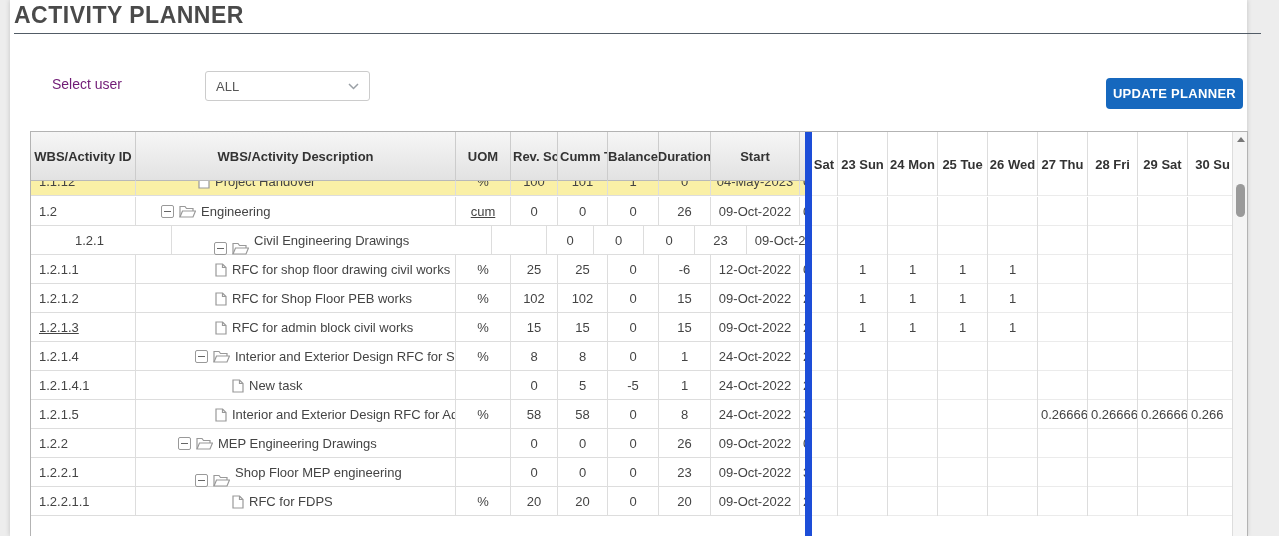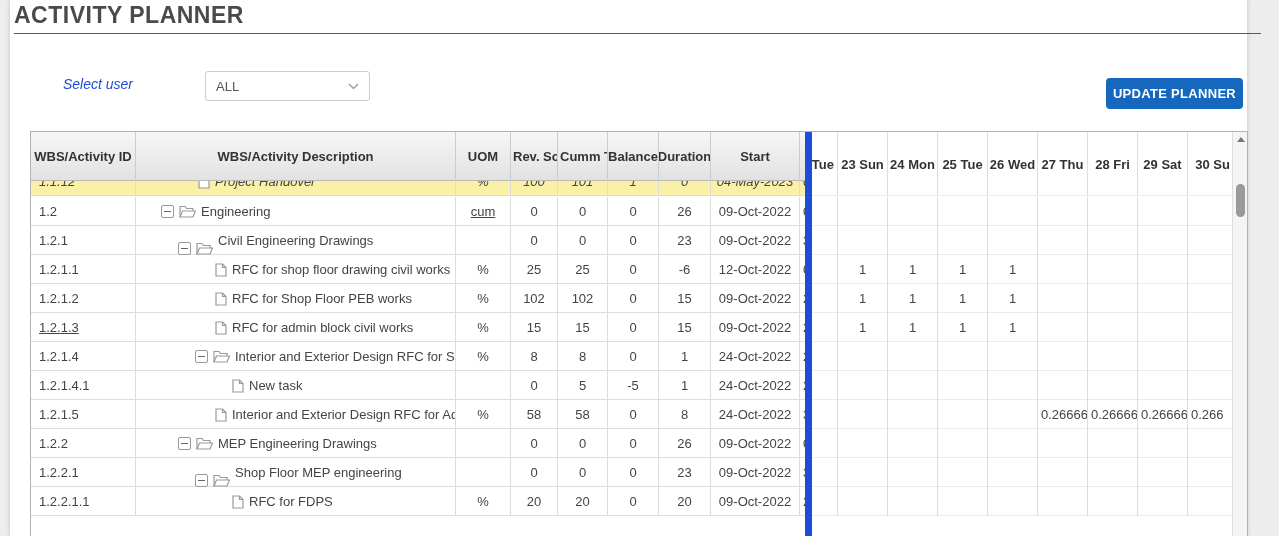--- a/index.html
+++ b/index.html
@@ -11,21 +11,21 @@
   .page-title { position:absolute; left:4px; top:2px; font-size:23px; font-weight:600;
     color:#4a4a4a; letter-spacing:.5px; }
   .title-rule { position:absolute; left:4px; top:33px; width:1247px; height:1px; background:#525c66; }
   .breadcrumb { position:absolute; left:4px; top:36px; width:1247px; height:28px;
     background:var(--breadcrumb-bg,#3e4a57); border-radius:3px; display:flex; align-items:center;
     padding:0 12px; color:#fff; font-size:13px; gap:7px; }
   .breadcrumb a { color:#fff; text-decoration:none; cursor:pointer; }
   .bc-sep { color:#cfd5da; font-size:12px; }
   .home-ic { display:inline-flex; margin-top:1px; }
   
-  .ctl-label { position:absolute; left:53px; top:76px; font-size:14px; color:#1d4ed8;font-style:italic; }
+  .ctl-label { position:absolute; left:42px; top:76px; font-size:14px; color:#701a75; }
   .user-select { position:absolute; left:195px; top:71px; width:165px; height:30px;
     border:1px solid #ccc; border-radius:3px; background:#fff; display:flex; align-items:center;
     justify-content:space-between; padding:0 10px; font-size:13px; color:#555; cursor:pointer; }
   .chev { display:inline-flex; }
   .update-btn { position:absolute; left:1096px; top:78px; width:137px; height:31px;
     background:var(--accent,#1668be); color:#fff; border:none; border-radius:4px;
     font-size:13px; font-weight:bold; letter-spacing:.3px; cursor:pointer;
     font-family:"Liberation Sans","DejaVu Sans",sans-serif; }
   
   .planner { position:absolute; left:20px; top:131px; width:1218px; height:405px;
@@ -45,21 +45,21 @@
   .drow { border-bottom:1px solid #ebebeb; }
   .lrow.hl { background:var(--highlight,#faf0a6); }
   .lcell,.dcell { height:29px; line-height:29px; font-size:13px; color:#444;
     border-right:1px solid #ddd; overflow:hidden; white-space:nowrap; flex:0 0 auto;
     text-align:center; }
   .lcell.idc { text-align:left; padding-left:8px; }
   .lcell.fin { text-align:left; padding-left:3px; border-right:none; }
   .dcell.long { text-align:left; padding-left:3px; }
   .treecell { display:flex; align-items:center; gap:5px; text-align:left; }
   .clipwrap { height:16px; overflow:hidden; }
-  .clipwrap > div { margin-top:-14px;font-style:italic; }
+  .clipwrap > div { margin-top:-14px; }
   .minusbox { width:13px; height:13px; border:1px solid #999; border-radius:2px; background:#fff;
     display:inline-flex; align-items:center; justify-content:center; flex:0 0 auto; cursor:pointer; }
   .minusbox i { display:block; width:7px; height:1px; background:#666; }
   .tree-ic { display:inline-flex; flex:0 0 auto; }
   
   .vscroll { width:16px; flex:0 0 16px; background:#f5f5f5; border-left:1px solid #ddd; position:relative; }
   .varrow { height:15px; display:flex; align-items:center; justify-content:center; cursor:pointer; }
   .varrow svg { display:block; }
   .vthumb { position:absolute; left:3px; top:52px; width:9px; height:33px;
     background:#9a9a9a; border-radius:5px; cursor:pointer; }
@@ -137,21 +137,21 @@
             </div>
             <div class="lcell " style="width: 55px; text-decoration: underline;">cum</div>
             <div class="lcell " style="width: 47px;">0</div>
             <div class="lcell " style="width: 50px;">0</div>
             <div class="lcell " style="width: 51px;">0</div>
             <div class="lcell " style="width: 52px;">26</div>
             <div class="lcell " style="width: 89px;">09-Oct-2022</div>
             <div class="lcell fin" style="width: 12px;">0</div>
           </div>
           <div class="lrow">
-            <div class="lcell idc" style="width: 105px;">1.2.1</div>
+            <div class="lcell idc" style="width: 105px; margin-left: 36px;">1.2.1</div>
             <div class="lcell treecell" style="width: 320px; padding-left: 42px; align-items: flex-end;">
               <div class="minusbox">
                 <i></i>
               </div>
               <span class="tree-ic">
                 <svg width="17" height="13" viewBox="0 0 17 13">
                   <path d="M1 12 V1.5 h5 l1.5 2 H14 v2.5" fill="#fff" stroke="#999" stroke-width="1.2"></path>
                   <path d="M1 12 L3.5 6 h13 L14 12 Z" fill="#fff" stroke="#999" stroke-width="1.2"></path>
                 </svg>
               </span>
@@ -342,21 +342,21 @@
             <div class="lcell " style="width: 50px;">20</div>
             <div class="lcell " style="width: 51px;">0</div>
             <div class="lcell " style="width: 52px;">20</div>
             <div class="lcell " style="width: 89px;">09-Oct-2022</div>
             <div class="lcell fin" style="width: 12px;">2</div>
           </div>
         </div>
     </div>
     <div class="date-panel">
       <div class="dhead" id="dhead">
-          <div class="hcell first" style="width: 26px;">Tue</div>
+          <div class="hcell first" style="width: 26px;">Sat</div>
           <div class="hcell" style="width: 50px;">23 Sun</div>
           <div class="hcell" style="width: 50px;">24 Mon</div>
           <div class="hcell" style="width: 50px;">25 Tue</div>
           <div class="hcell" style="width: 50px;">26 Wed</div>
           <div class="hcell" style="width: 50px;">27 Thu</div>
           <div class="hcell" style="width: 50px;">28 Fri</div>
           <div class="hcell" style="width: 50px;">29 Sat</div>
           <div class="hcell" style="width: 50px;">30 Su</div>
         </div>
       <div id="dbody">

